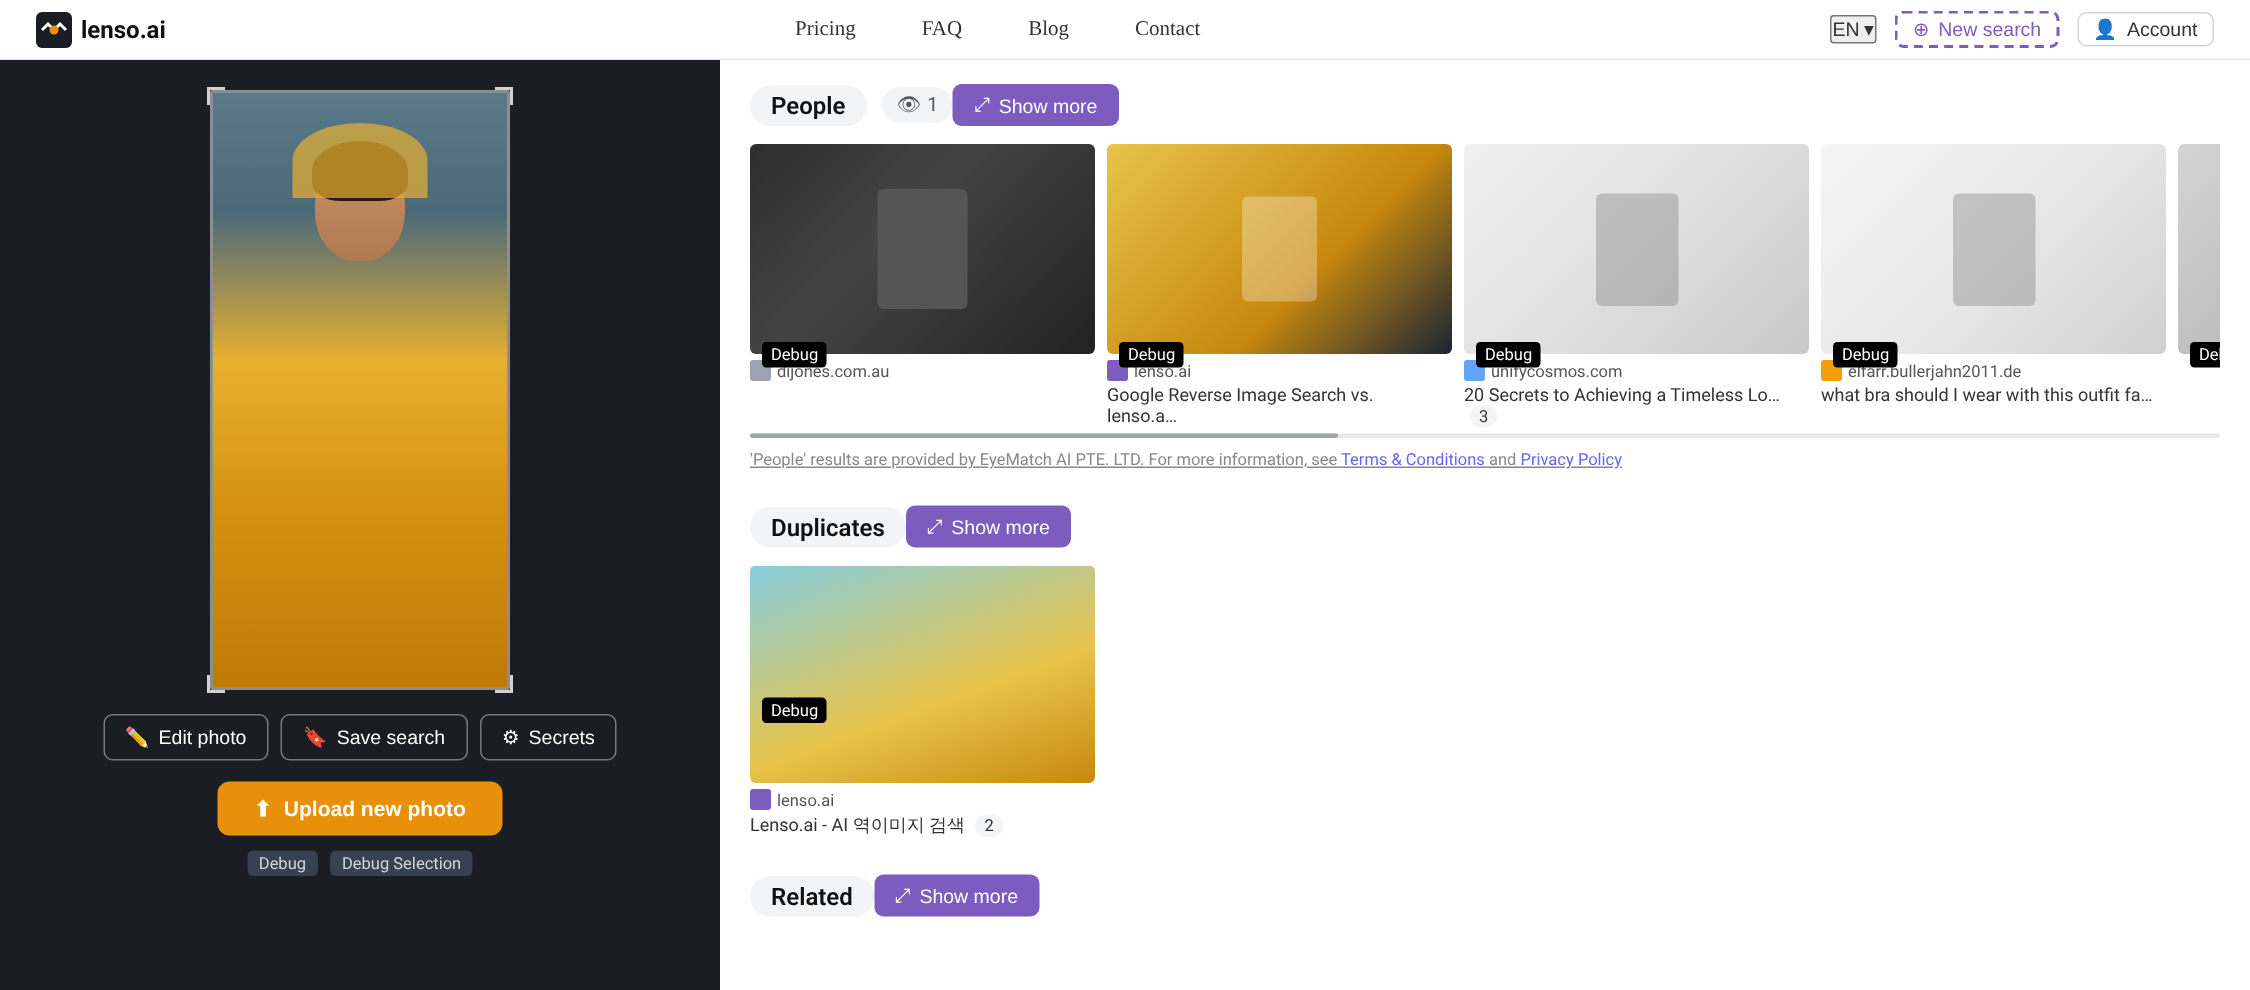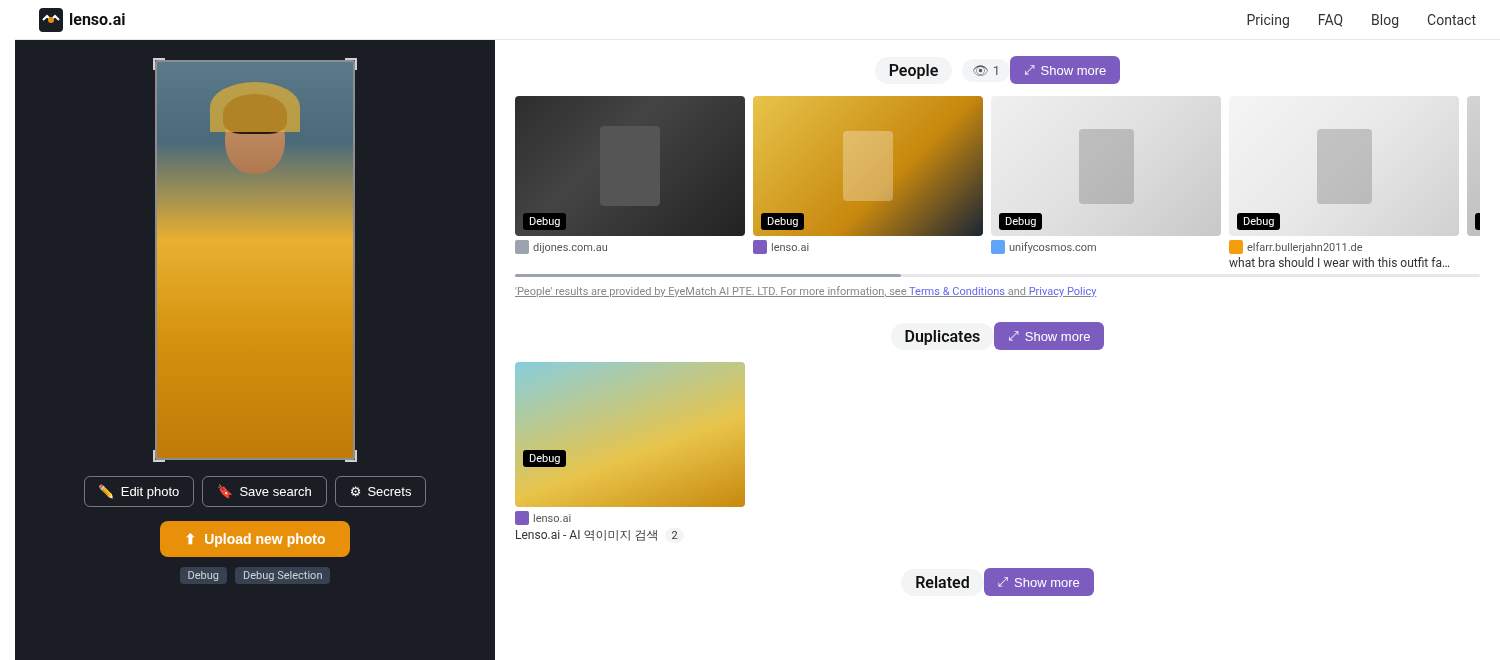--- a/index.html
+++ b/index.html
@@ -1,29 +1,29 @@
 <!DOCTYPE html>
 <html><head>
   <meta charset="utf-8">
   <style>
     * { box-sizing: border-box; margin: 0; padding: 0; }
     body { font-family: -apple-system, BlinkMacSystemFont, 'Segoe UI', Roboto, sans-serif; background: #fff; color: #222; overflow: hidden; }
 
     
-    .app { display: flex; flex-direction: column; height: 660px; width: 1500px; padding-left: 15px; }
+    .app { display: flex; flex-direction: column; height: 660px; width: 1500px; }
 
     
     .header {
       display: flex; align-items: center; justify-content: space-between;
       padding: 0 24px; height: 40px; border-bottom: 1px solid #e5e7eb;
       background: #fff; flex-shrink: 0;
     }
     .logo { display: flex; align-items: center; gap: 6px; font-weight: 700; font-size: 16px; color: #111; }
     .logo-icon { width: 24px; height: 24px; }
-    .nav { display: flex; gap: 28px; }
+    .nav { display: flex; gap: 44px; font-family: Liberation Serif, serif; }
     .nav a { font-size: 14px; color: #333; text-decoration: none; cursor: pointer; }
     .header-right { display: flex; align-items: center; gap: 12px; }
     .lang-btn { font-size: 13px; color: #333; cursor: pointer; display: flex; align-items: center; gap: 3px; }
     .new-search-btn {
       display: flex; align-items: center; gap: 6px;
       border: 2px dashed #7c5cbf; border-radius: 6px; padding: 3px 10px;
       font-size: 13px; color: #7c5cbf; cursor: pointer; background: transparent;
     }
     .account-btn {
       display: flex; align-items: center; gap: 6px;
@@ -71,21 +71,21 @@
       background: #374151; color: #d1d5db; font-size: 11px;
       padding: 2px 8px; border-radius: 4px;
     }
 
     
     .right-panel { flex: 1; overflow-y: auto; padding: 16px 20px; background: #fff; }
 
     
     .section { margin-bottom: 24px; }
     .section-header {
-      display: flex; align-items: center; justify-content: center; margin-bottom: 12px;
+      display: flex; align-items: center; justify-content: flex-start; margin-bottom: 12px;
     }
     .section-title-row { display: flex; align-items: center; gap: 10px; }
     .section-title {
       font-size: 16px; font-weight: 600; color: #111;
       background: #f3f4f6; padding: 4px 14px; border-radius: 20px;
     }
     .view-count {
       display: flex; align-items: center; gap: 4px;
       background: #f3f4f6; border-radius: 20px; padding: 4px 10px;
       font-size: 13px; color: #555;
@@ -158,20 +158,34 @@
       <span>lenso.ai</span>
     </div>
 
     <nav class="nav">
       <a>Pricing</a>
       <a>FAQ</a>
       <a>Blog</a>
       <a>Contact</a>
     </nav>
 
+    <div class="header-right">
+      <button class="lang-btn">
+        <span>EN</span>
+        <span>▾</span>
+      </button>
+      <button class="new-search-btn">
+        <span>⊕</span>
+        <span>New search</span>
+      </button>
+      <button class="account-btn">
+        <span>👤</span>
+        <span>Account</span>
+      </button>
+    </div>
   </header>
 
   <div class="body">
 
     <div class="left-panel">
       <div style="position:relative; display:inline-block;">
         <div class="photo-frame">
           <div class="photo-placeholder">
 
             <div style="position:absolute;inset:0;background:linear-gradient(180deg,#5a7a8a 0%,#4a6a7a 20%,#e8b030 45%,#d4920e 70%,#c07a08 100%);"></div>
@@ -247,30 +261,37 @@
 
           <div class="image-card">
             <div class="fake-thumb img-bg-2">
               <div style="width:50px;height:70px;background:rgba(255,255,255,0.3);border-radius:4px;"></div>
             </div>
             <div class="debug-label">Debug</div>
             <div class="card-source">
               <div class="card-source-icon" style="background:#7c5cbf;"></div>
               <span>lenso.ai</span>
             </div>
+            <div class="card-title">
+              <span>Google Reverse Image Search vs. lenso.a…</span>
+            </div>
           </div>
 
           <div class="image-card">
             <div class="fake-thumb img-bg-3">
               <div style="width:55px;height:75px;background:rgba(100,100,100,0.3);border-radius:4px;"></div>
             </div>
             <div class="debug-label">Debug</div>
             <div class="card-source">
               <div class="card-source-icon" style="background:#60a5fa;"></div>
               <span>unifycosmos.com</span>
+            </div>
+            <div class="card-title">
+              <span>20 Secrets to Achieving a Timeless Lo…</span>
+              <span class="card-count">3</span>
             </div>
           </div>
 
           <div class="image-card">
             <div class="fake-thumb img-bg-4">
               <div style="width:55px;height:75px;background:rgba(100,100,100,0.3);border-radius:4px;"></div>
             </div>
             <div class="debug-label">Debug</div>
             <div class="card-source">
               <div class="card-source-icon" style="background:#f59e0b;"></div>

